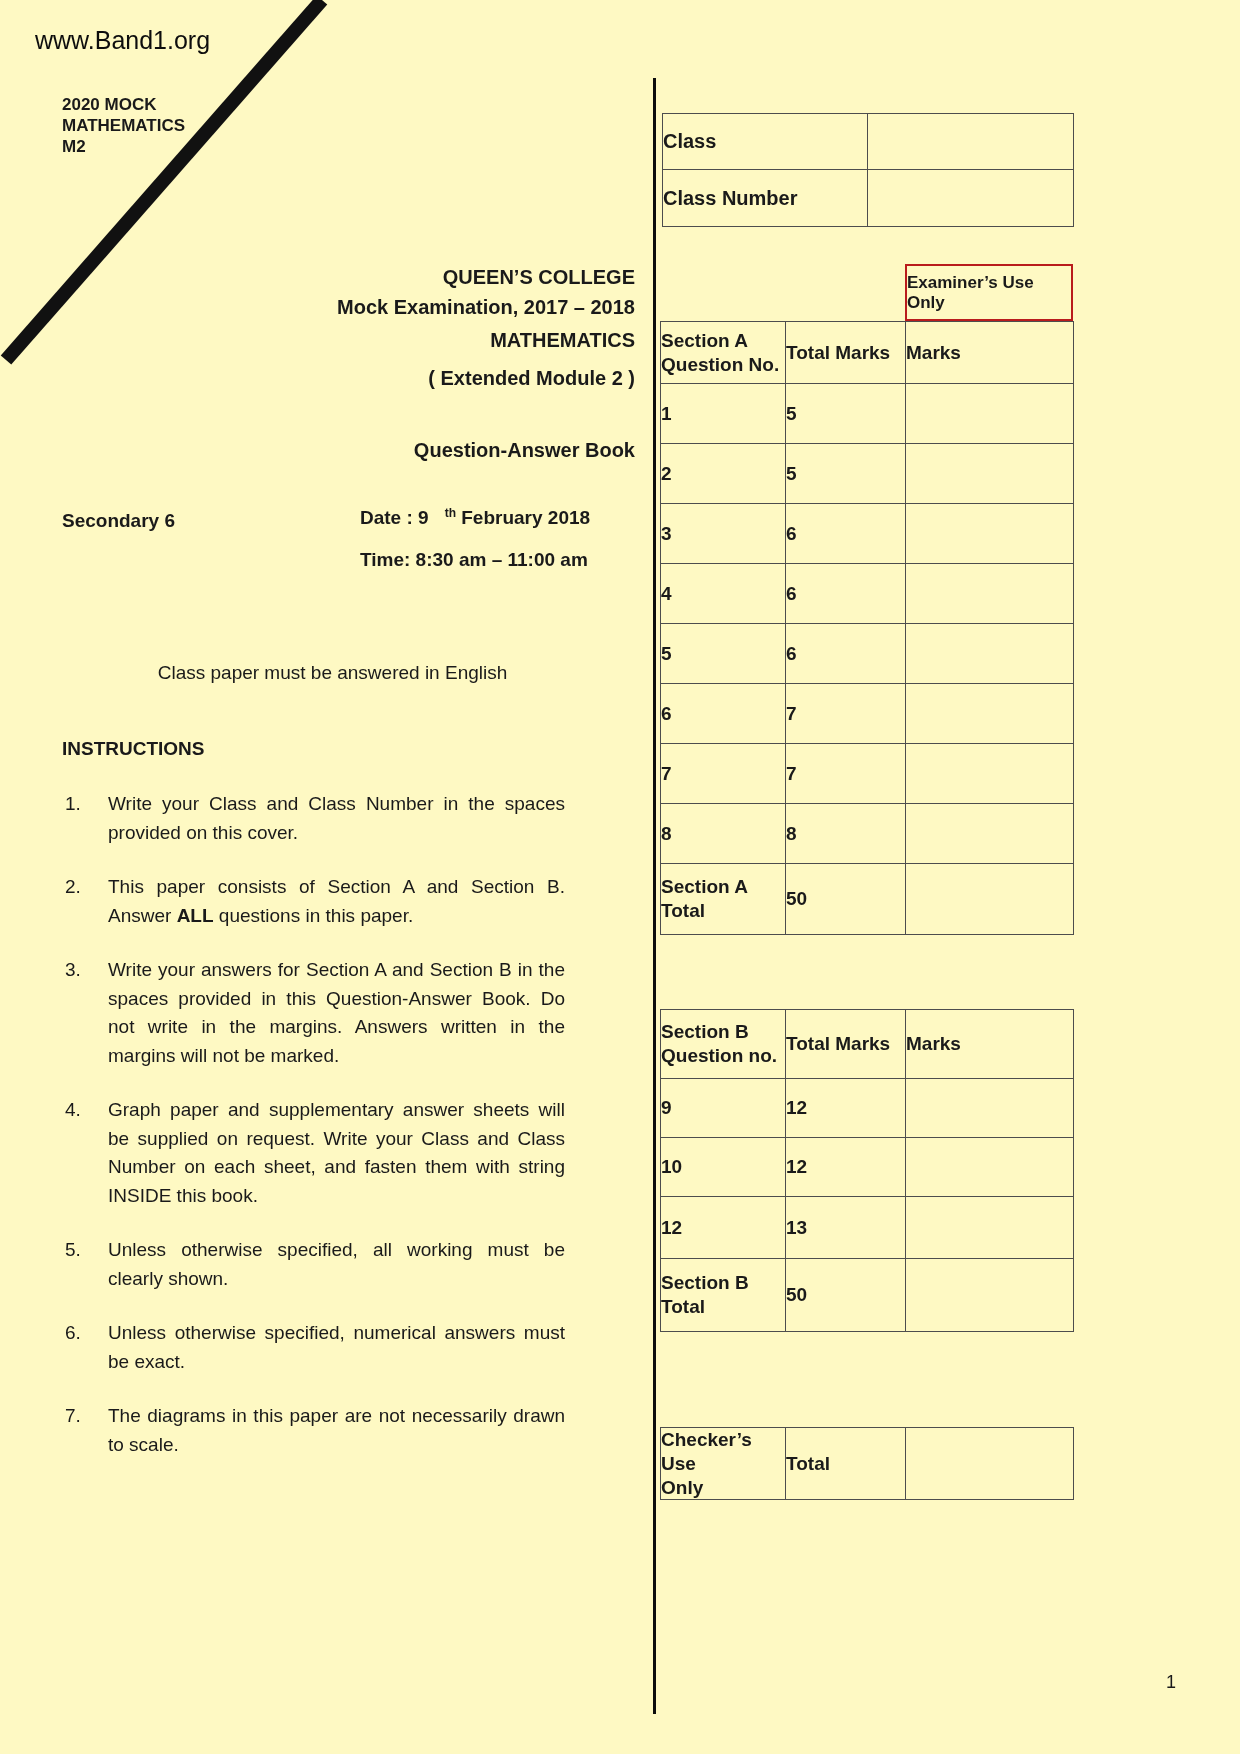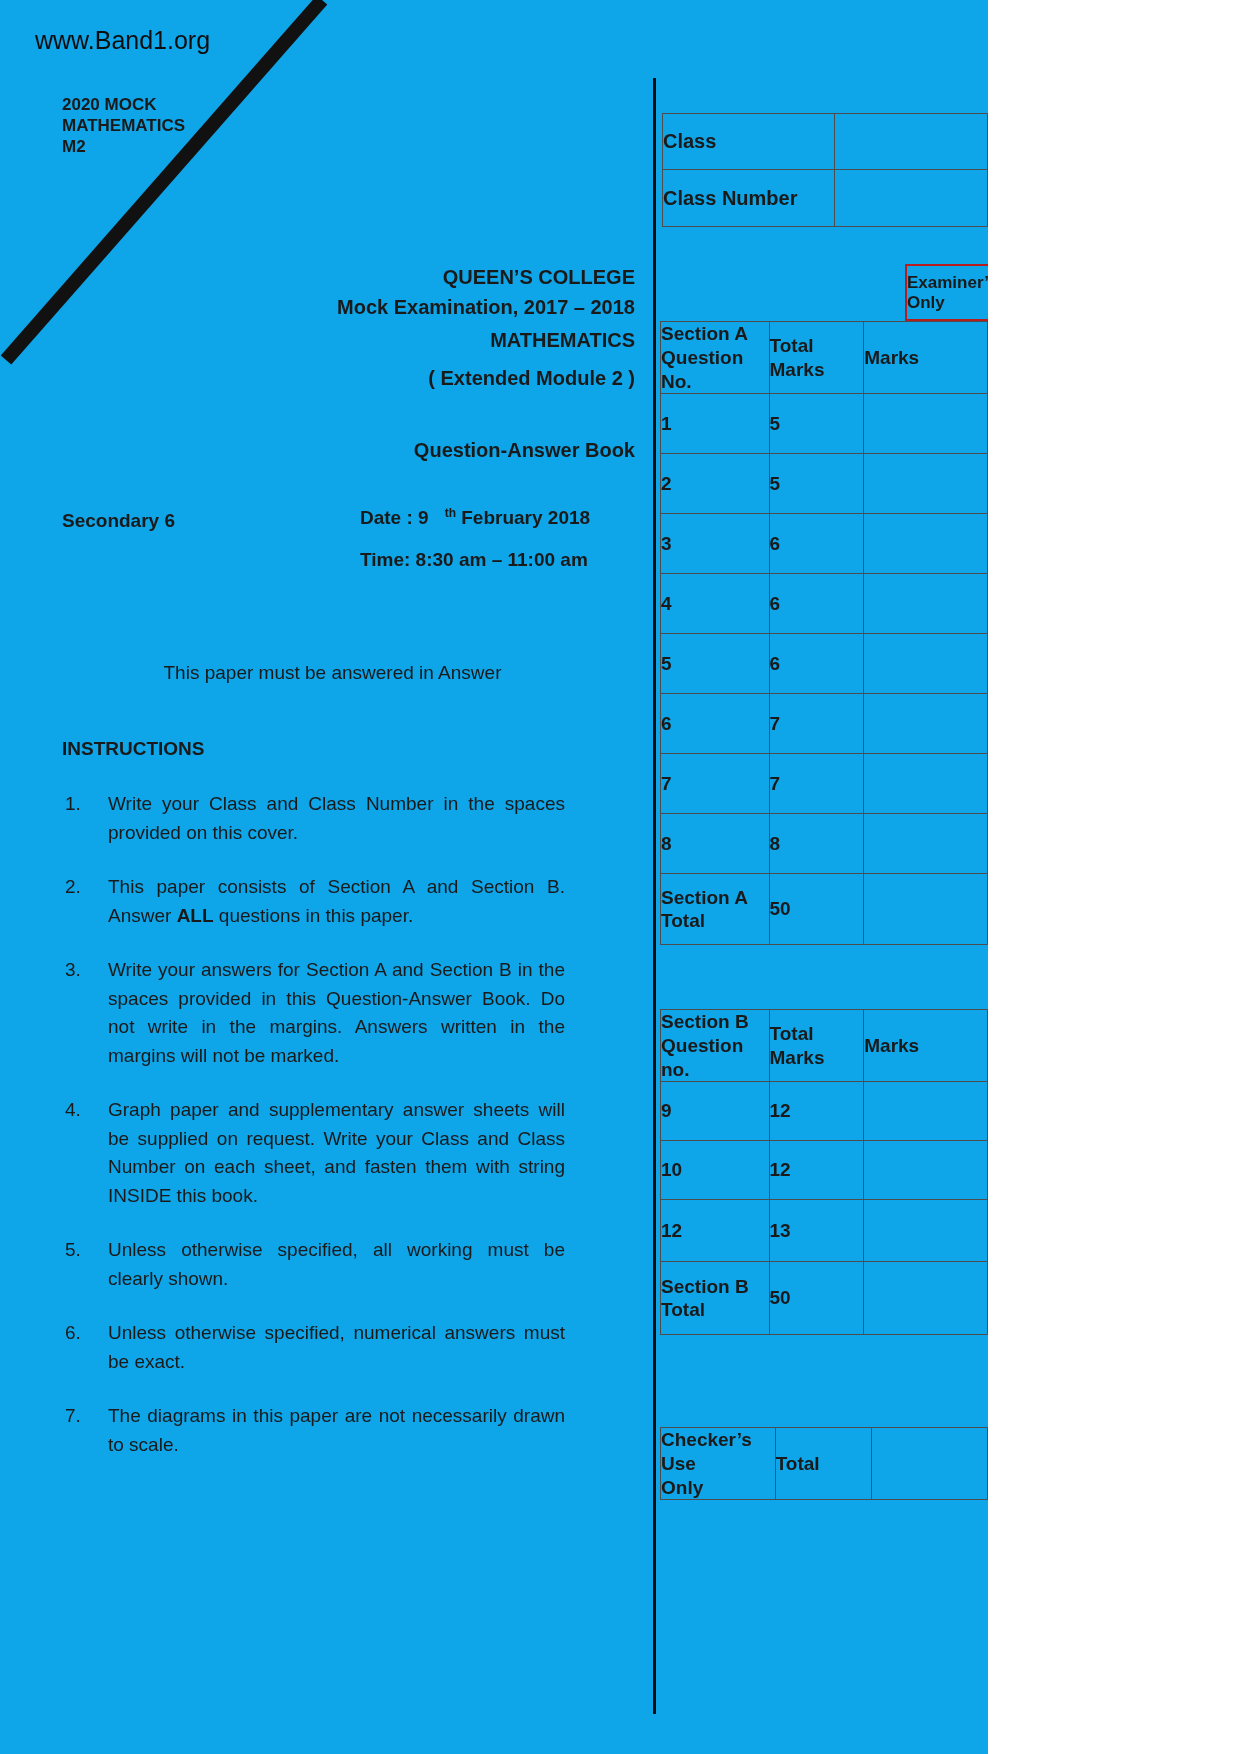--- a/index.html
+++ b/index.html
@@ -1,16 +1,16 @@
 <!DOCTYPE html>
 <html><head>
 <meta charset="utf-8">
 <style>
   html,body{margin:0;padding:0;background:#ffffff;}
-  .page{position:relative;width:988px;height:1754px;background:#0ea5e9;overflow:hidden;
+  .page{position:relative;width:1240px;height:1754px;background:#fef9c3;overflow:hidden;
         font-family:"Liberation Sans",sans-serif;color:#1a1a1a;}
   .abs{position:absolute;}
   .b{font-weight:bold;}
 
   .watermark{left:35px;top:26px;font-size:25px;color:#0d0d0d;}
   .corner-label{left:62px;top:94px;font-size:17px;font-weight:bold;line-height:21px;}
   .col-divider{left:653px;top:78px;width:3px;height:1636px;background:#0d0d0d;}
   .stripe-svg{left:0;top:0;}
 
   .title-line{left:60px;width:575px;text-align:right;font-weight:bold;font-size:20px;}
@@ -54,21 +54,21 @@
   <div class="abs title-line" style="top:266px;">QUEEN’S COLLEGE</div>
   <div class="abs title-line" style="top:296px;">Mock Examination, 2017 – 2018</div>
   <div class="abs title-line" style="top:329px;">MATHEMATICS</div>
   <div class="abs title-line" style="top:367px;">( Extended Module 2 )</div>
   <div class="abs title-line" style="top:439px;">Question-Answer Book</div>
 
   <div class="abs info-line" style="left:62px;top:510px;">Secondary 6</div>
   <div class="abs info-line" style="left:360px;top:507px;"><span>Date : 9</span><sup class="th">th</sup><span> February 2018</span></div>
   <div class="abs info-line" style="left:360px;top:549px;">Time: 8:30 am – 11:00 am</div>
 
-  <div class="abs lang-note">This paper must be answered in Answer</div>
+  <div class="abs lang-note">Class paper must be answered in English</div>
 
   <div class="abs instr-head">INSTRUCTIONS</div>
 
   <div class="abs instr-list">
     <div class="instr-item">
       <span class="instr-num">1.</span>
       <span class="instr-text">Write your Class and Class Number in the spaces provided on this cover.</span>
     </div>
     <div class="instr-item">
       <span class="instr-num">2.</span>

